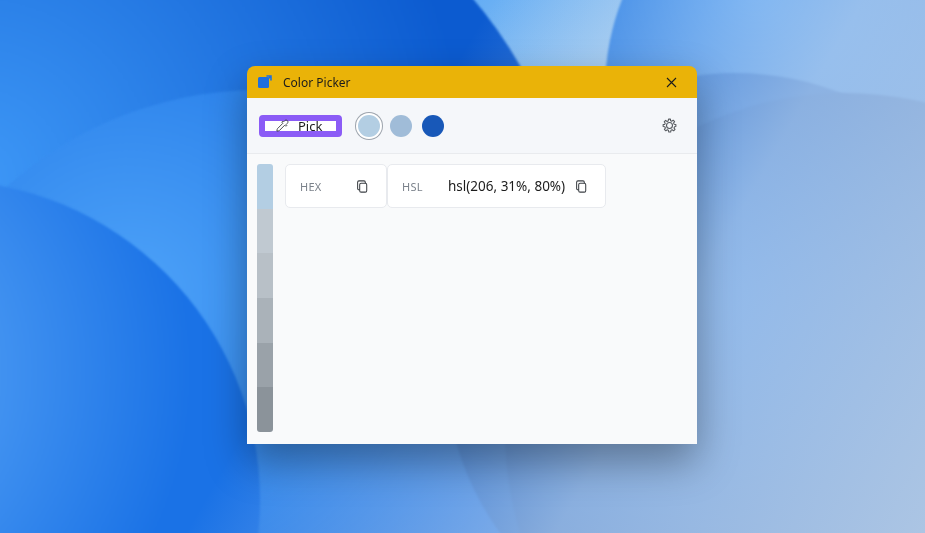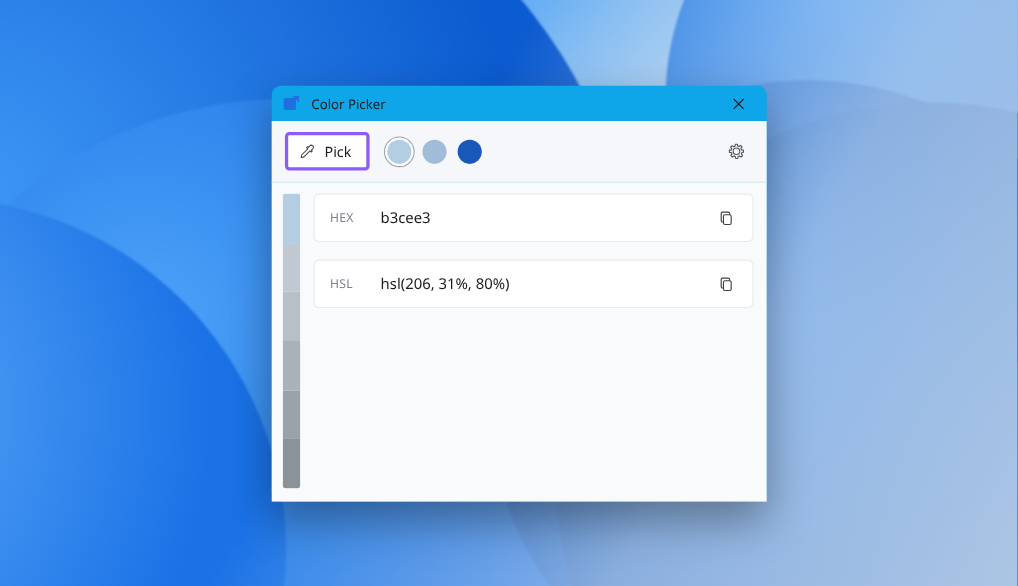--- a/index.html
+++ b/index.html
@@ -13,43 +13,43 @@
     .petal { position:absolute; border-radius:50%; filter: blur(1px); }
     .p1 { width:900px; height:900px; background: radial-gradient(circle at 35% 35%, #3e98f7 0%, #0c5bd0 60%); left:-320px; top:-160px; transform:rotate(-10deg); }
     .p2 { width:760px; height:760px; background: radial-gradient(circle at 30% 30%, #4ea3f9 0%, #1068e0 60%); left:-120px; top:90px; transform:rotate(8deg); }
     .p3 { width:640px; height:640px; background: radial-gradient(circle at 30% 30%, #67b1fb 0%, #1a72e6 60%); left:-380px; top:180px; }
     .p4 { width:680px; height:680px; background: radial-gradient(circle at 30% 30%, #1e76e6 0%, #0346aa 65%); right:-260px; bottom:-240px; }
     .p5 { width:580px; height:580px; background: radial-gradient(circle at 30% 30%, #2a82ee 0%, #0753bf 65%); right:-100px; bottom:-120px; }
     .p6 { width:500px; height:500px; background: radial-gradient(circle at 30% 30%, #4398f6 0%, #0e63d4 65%); right:-180px; top:-160px; }
     .haze { position:absolute; inset:0; background:linear-gradient(120deg,rgba(210,225,240,0) 40%,rgba(205,221,238,0.65) 70%,rgba(200,217,235,0.85) 100%); }
 
     .window {
-      position:absolute; left:247px; top:78px; width:450px; height:378px;
-      background:#0ea5e9; border-radius:8px;
+      position:absolute; left:247px; top:66px; width:450px; height:378px;
+      background:#eab308; border-radius:8px;
       box-shadow:0 18px 40px rgba(0,0,0,0.35);
       display:flex; flex-direction:column;
     }
     .titlebar { height:32px; display:flex; align-items:center; padding:0 4px 0 10px; }
     .app-icon { width:16px; height:16px; display:flex; align-items:center; justify-content:center; }
     .title-text { margin-left:10px; font-size:12px; color:#1c1c1c; }
     .tb-spacer { flex:1; }
     .close-btn { width:44px; height:32px; display:flex; align-items:center; justify-content:center; border-radius:4px; cursor:pointer; }
 
     .toolbar { height:56px; background:#f5f7fa; border-bottom:1px solid #e9ebee; display:flex; align-items:center; padding:0 12px; gap:8px; }
-    .pick-btn { height:35px; padding:0 14px 0 10px; background:#fff; border:3px solid #8b5cf6; border-radius:4px; display:flex; align-items:center; gap:8px; cursor:pointer; font-size:13px; color:#1c1c1c; }
+    .pick-btn { height:22px; padding:0 14px 0 10px; background:#fff; border:6px solid #8b5cf6; border-radius:4px; display:flex; align-items:center; gap:8px; cursor:pointer; font-size:13px; color:#1c1c1c; }
     .swatch-row { display:flex; align-items:center; gap:10px; margin-left:8px; }
     .swatch { width:22px; height:22px; border-radius:50%; cursor:pointer; }
     .swatch.selected { box-shadow:0 0 0 2px #fff, 0 0 0 3px #9da4ad; }
     .tb-flex { flex:1; }
     .settings-btn { width:32px; height:32px; display:flex; align-items:center; justify-content:center; border-radius:4px; cursor:pointer; }
 
     .body { flex:1; background:#f9fafb; display:flex; padding:10px 12px 12px 10px; gap:12px; }
     .history { width:16px; display:flex; flex-direction:column; border-radius:3px; overflow:hidden; }
     .hist-cell { flex:1; cursor:pointer; }
-    .formats { flex:1; display:flex; flex-direction:column; gap:16px; }
+    .formats { flex:1; display:flex; flex-direction:row; gap:0; }
     .format-row { height:44px; background:#fff; border:1px solid #e8eaee; border-radius:5px; display:flex; align-items:center; padding:0 8px 0 14px; }
     .format-label { width:46px; font-size:11px; color:#7b828b; letter-spacing:0.3px; }
     .format-value { flex:1; font-size:13.5px; color:#1c1c1c; }
     .copy-btn { width:32px; height:32px; display:flex; align-items:center; justify-content:center; border-radius:4px; cursor:pointer; }
   </style>
 </head>
 <body>
 
 <div class="wallpaper">
   <div class="petal p1"></div>
@@ -104,21 +104,20 @@
       <div class="hist-cell" style="background:#b3cee3"></div>
       <div class="hist-cell" style="background:#c0c9d1"></div>
       <div class="hist-cell" style="background:#b8c0c7"></div>
       <div class="hist-cell" style="background:#aab2b9"></div>
       <div class="hist-cell" style="background:#9aa2a9"></div>
       <div class="hist-cell" style="background:#8b939a"></div>
     </div>
     <div class="formats">
       <div class="format-row">
         <span class="format-label">HEX</span>
-        <span class="format-value">b3cee3</span>
         <div class="copy-btn">
           <svg width="15" height="15" viewBox="0 0 16 16">
               <rect x="5" y="4.5" width="7.5" height="9.5" rx="1.5" fill="none" stroke="#3b3f44" stroke-width="1.1"></rect>
               <path d="M5 11.5H4.2c-.8 0-1.4-.6-1.4-1.4V3.4c0-.8.6-1.4 1.4-1.4h5.4c.8 0 1.4.6 1.4 1.4v1.1" fill="none" stroke="#3b3f44" stroke-width="1.1"></path>
             </svg>
         </div>
       </div>
       <div class="format-row">
         <span class="format-label">HSL</span>
         <span class="format-value">hsl(206, 31%, 80%)</span>

